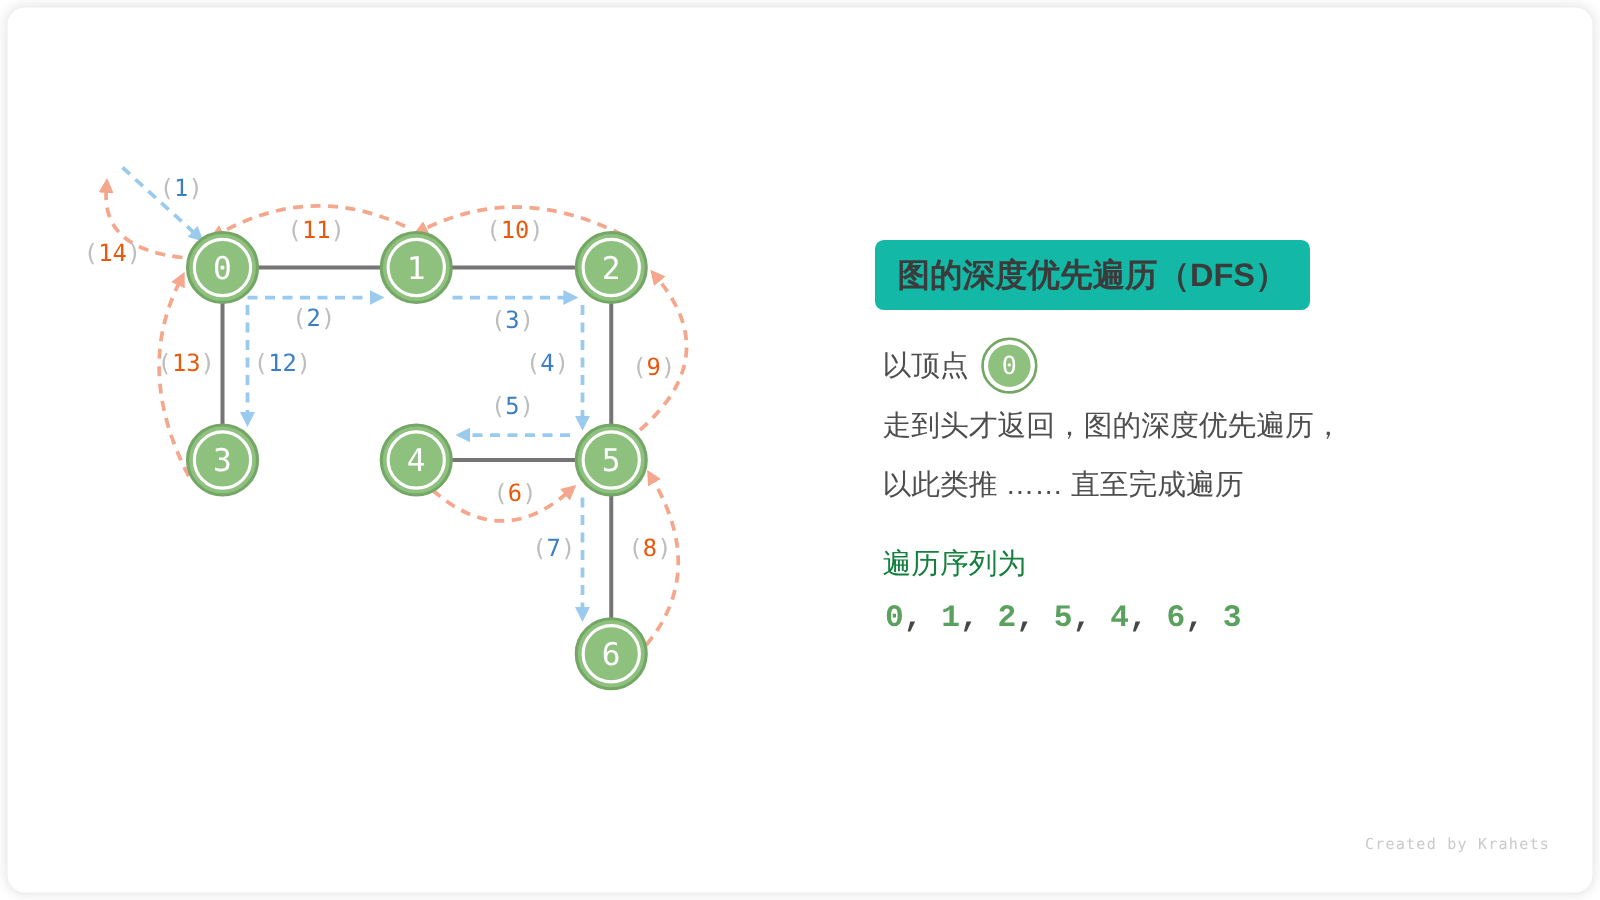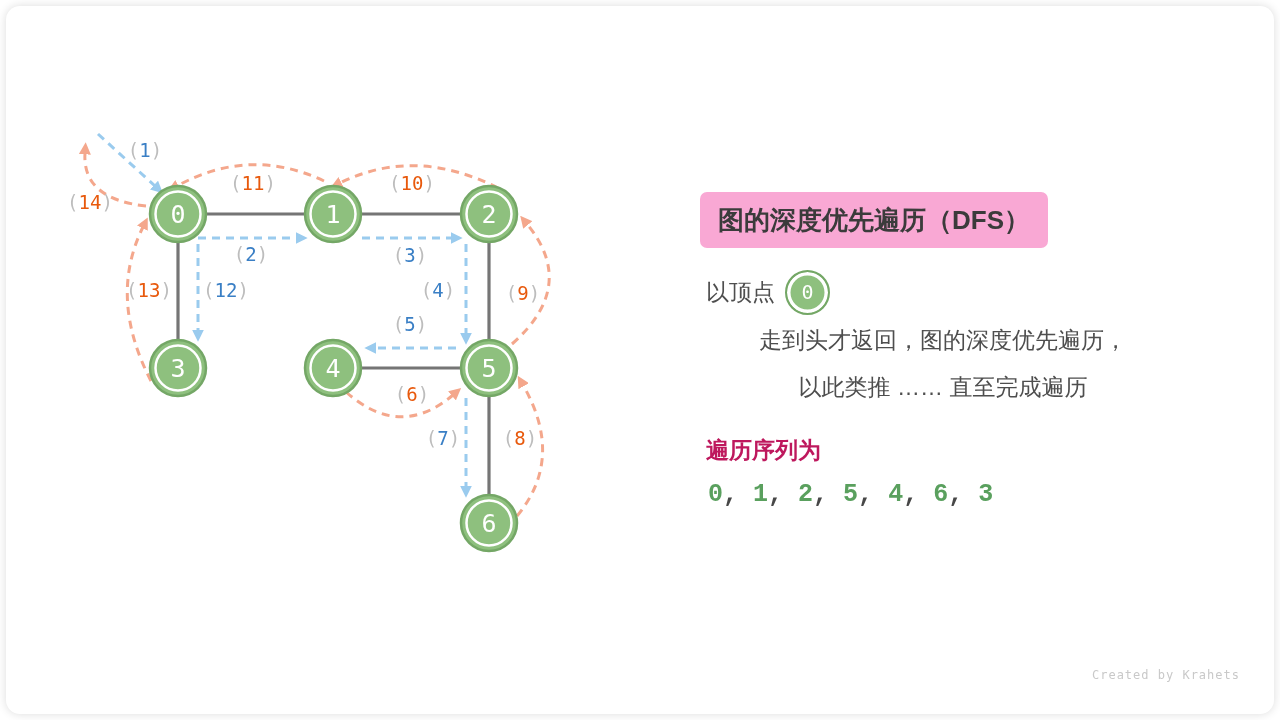--- a/index.html
+++ b/index.html
@@ -21,39 +21,38 @@
     left: 0; top: 0;
     width: 1280px; height: 720px;
   }
   .panel {
     position: absolute;
     left: 700px; top: 192px;
     width: 480px;
   }
   .title-box {
     display: inline-block;
-    background: #f9a8d4;
+    background: #14b8a6;
     border-radius: 7px;
     padding: 0 18px;
     height: 56px;
     line-height: 56px;
     font-size: 26px;
     font-weight: bold;
     color: #3b3b3b;
     margin-bottom: 20px;
     white-space: nowrap;
   }
   .line {
     margin: 0;
     padding-left: 6px;
     font-size: 23px;
     color: #4e4e4e;
     line-height: 47px;
     white-space: nowrap;
-    text-align: center;
   }
   .line1 {
     display: flex;
     align-items: center;
     height: 49px;
   }
   .inline-node {
     display: inline-flex;
     align-items: center;
     justify-content: center;
@@ -64,22 +63,22 @@
     border: 2px solid #74a766;
     box-shadow: inset 0 0 0 3.5px #ffffff;
     color: #ffffff;
     font-family: "DejaVu Sans Mono", monospace;
     font-size: 20px;
   }
   .seq-heading {
     margin: 24px 0 13px 0;
     padding-left: 6px;
     font-size: 23px;
-    font-weight: bold;
-    color: #be185d;
+    font-weight: normal;
+    color: #15803d;
     line-height: 30px;
   }
   .sequence {
     margin: 10px 0 0 0;
     padding-left: 8px;
     font-family: Liberation Mono, monospace;
     font-size: 25px;
     font-weight: bold;
     line-height: 34px;
     letter-spacing: 0px;

